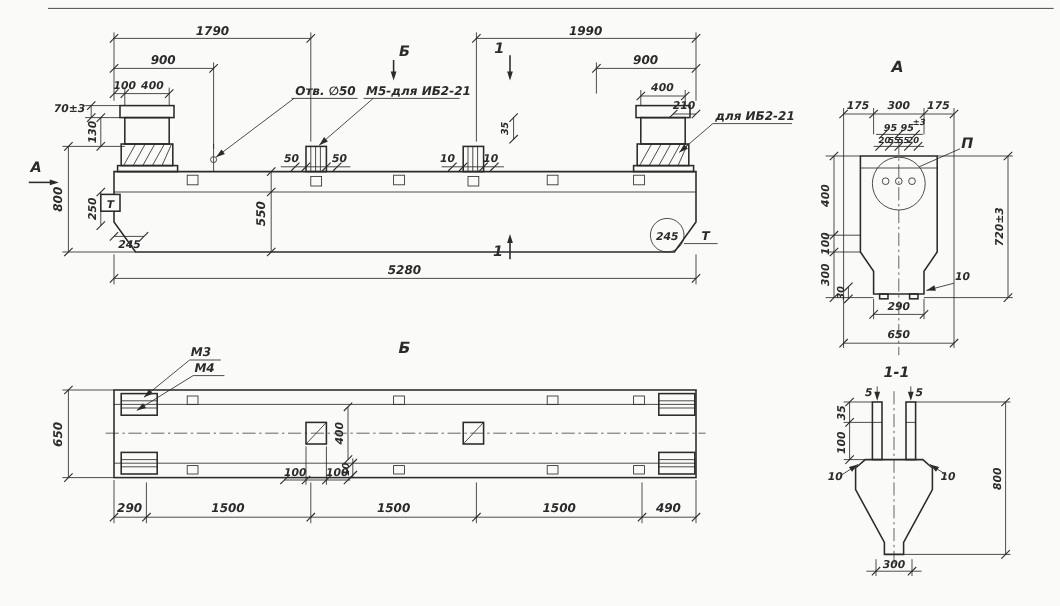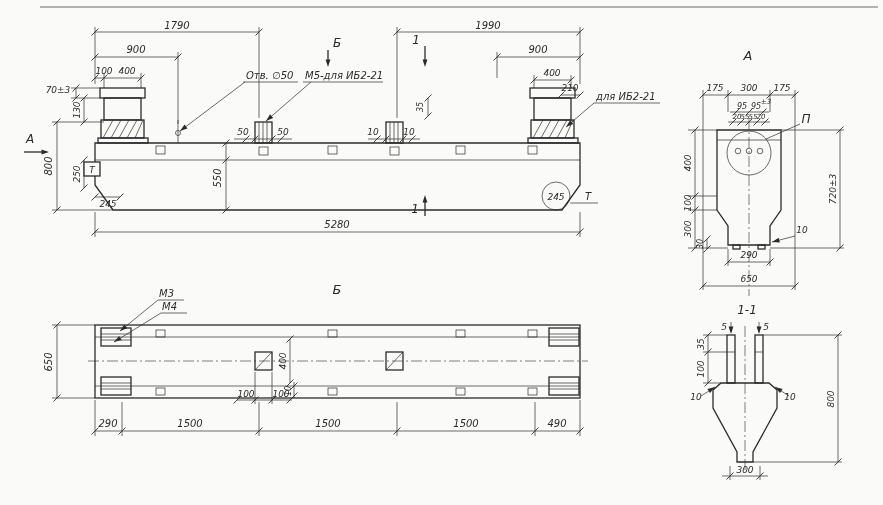--- a/index.html
+++ b/index.html
@@ -1,18 +1,18 @@
 <!DOCTYPE html>
 <html style="--ink: #2b2b2b; --paper: #fafaf8;"><head>
 <meta charset="utf-8">
 <title>Technical Drawing</title>
 <style>
   :root{ --ink:#2b2b2b; --paper:#fafaf8; }
   html,body{margin:0;padding:0;background:var(--paper);}
-  .stage{width:842px;height:505px;position:relative;background:var(--paper);}
+  .stage{width:842px;height:505px;position:relative;background:var(--paper);font-weight:bold;}
   svg{display:block;}
   svg text{font-family:"DejaVu Sans",sans-serif;font-style:italic;fill:var(--ink);font-size:10px;}
   .ol{stroke:var(--ink);stroke-width:1.3;fill:none;}
   .olf{stroke:var(--ink);stroke-width:1.3;fill:var(--paper);}
   .tn{stroke:var(--ink);stroke-width:0.7;fill:none;}
   .cl{stroke:var(--ink);stroke-width:0.6;fill:none;stroke-dasharray:11 3 2 3;}
   .tkk{stroke:var(--ink);stroke-width:0.9;}
   .ar{fill:var(--ink);stroke:none;}
   .s13{font-size:13px;} .s12{font-size:12px;} .s9{font-size:9px;} .s8{font-size:8px;} .s7{font-size:7px;}
   .mid{text-anchor:middle;}

